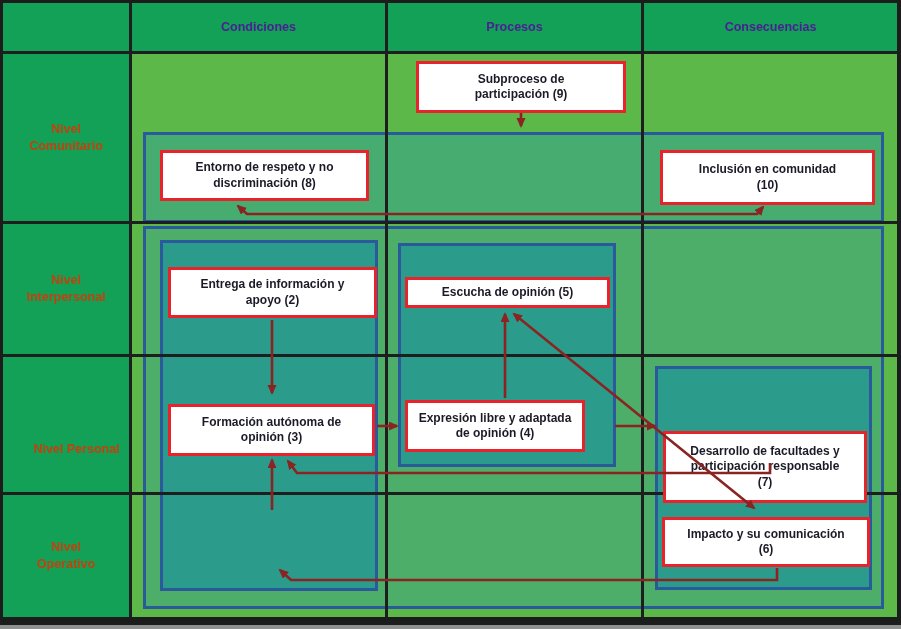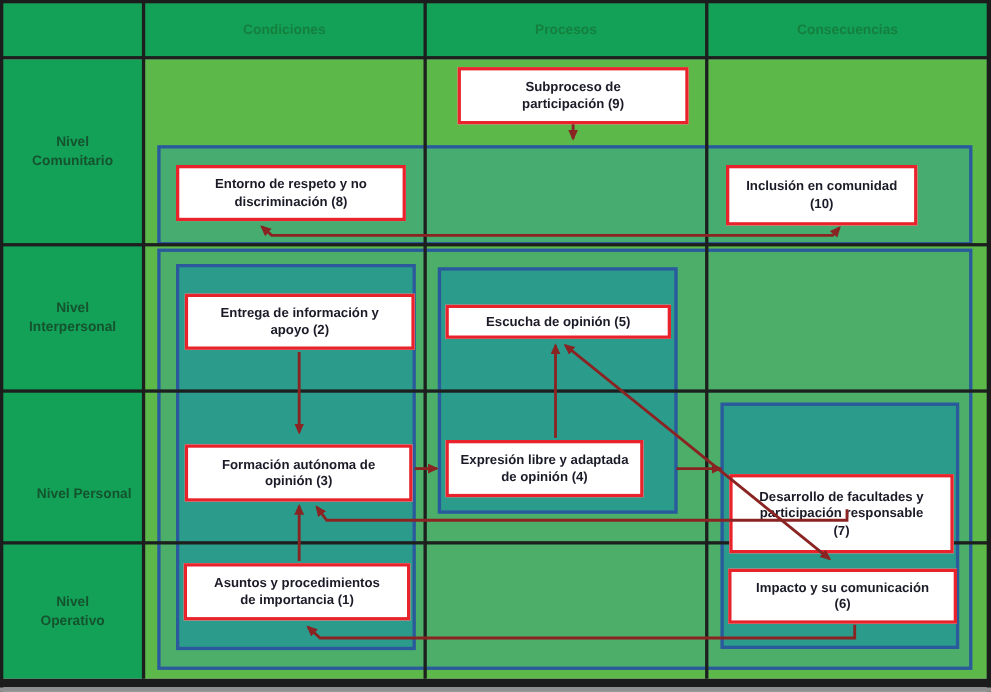--- a/index.html
+++ b/index.html
@@ -17,25 +17,25 @@
   .fill-b{background:#4cae68;}
   .fill-teal{background:#2b9c8c;}
   
   .gl{background:#1d1f1e;}
   
   .ob{background:#1b1d1c;}
   .ob-gray{background:#8f9090;}
   
   .colhdr{
     display:flex;align-items:center;justify-content:center;
-    font-size:12.5px;font-weight:bold;color:#15803d;
+    font-size:12.5px;font-weight:bold;color:#4c1d95;
   }
   .rowhdr{
     display:flex;align-items:center;justify-content:center;text-align:center;
-    font-size:12.5px;font-weight:bold;color:#14532d;
+    font-size:12.5px;font-weight:bold;color:#c2410c;
     white-space:pre-line;line-height:1.35;
   }
   
   .node{
     background:#ffffff;border:3px solid #e8232c;box-sizing:border-box;
     display:flex;align-items:center;justify-content:center;text-align:center;
     font-size:12px;font-weight:bold;color:#1b1b28;
     white-space:pre-line;line-height:1.28;padding:1px 4px;
   }
   svg.arrows{position:absolute;left:0;top:0;pointer-events:none;}
@@ -78,34 +78,32 @@
   <div class="abs rowhdr" style="left:3px;top:224px;width:126px;height:130px;">Nivel
 Interpersonal</div>
   <div class="abs rowhdr" style="left:3px;top:357px;width:147px;height:135px;margin-top:25px;">Nivel Personal</div>
   <div class="abs rowhdr" style="left:3px;top:495px;width:126px;height:122px;">Nivel
 Operativo</div>
 
   <div class="abs node" style="left:416px;top:61px;width:210px;height:52px;">Subproceso de
 participación (9)</div>
   <div class="abs node" style="left:160px;top:150px;width:209px;height:51px;">Entorno de respeto y no
 discriminación (8)</div>
-  <div class="abs node" style="left:660px;top:150px;width:174px;height:55px;">Inclusión en comunidad
+  <div class="abs node" style="left:660px;top:150px;width:215px;height:55px;">Inclusión en comunidad
 (10)</div>
   <div class="abs node" style="left:168px;top:267px;width:209px;height:51px;">Entrega de información y
 apoyo  (2)</div>
   <div class="abs node" style="left:405px;top:277px;width:205px;height:31px;">Escucha de opinión (5)</div>
   <div class="abs node" style="left:168px;top:404px;width:207px;height:52px;">Formación autónoma de
 opinión (3)</div>
   <div class="abs node" style="left:405px;top:400px;width:180px;height:52px;">Expresión libre y adaptada
 de opinión (4)</div>
   <div class="abs node" style="left:663px;top:390px;width:204px;height:72px;margin-top:41px;">Desarrollo de facultades y
 participación responsable
 (7)</div>
-  <div class="abs node" style="left:167px;top:512px;width:206px;height:52px;">Asuntos y procedimientos
-de importancia (1)</div>
   <div class="abs node" style="left:662px;top:517px;width:208px;height:50px;">Impacto y su comunicación
 (6)</div>
 
   <svg class="arrows" width="901" height="629" viewBox="0 0 901 629">
     <defs>
       <marker id="ah" markerWidth="11" markerHeight="10" refX="8" refY="4.5" orient="auto-start-reverse" markerUnits="userSpaceOnUse">
         <path d="M0,0 L10,4.5 L0,9 z" fill="#8a2423"></path>
       </marker>
     </defs>
     <g stroke="#8a2423" stroke-width="2.6" fill="none">

